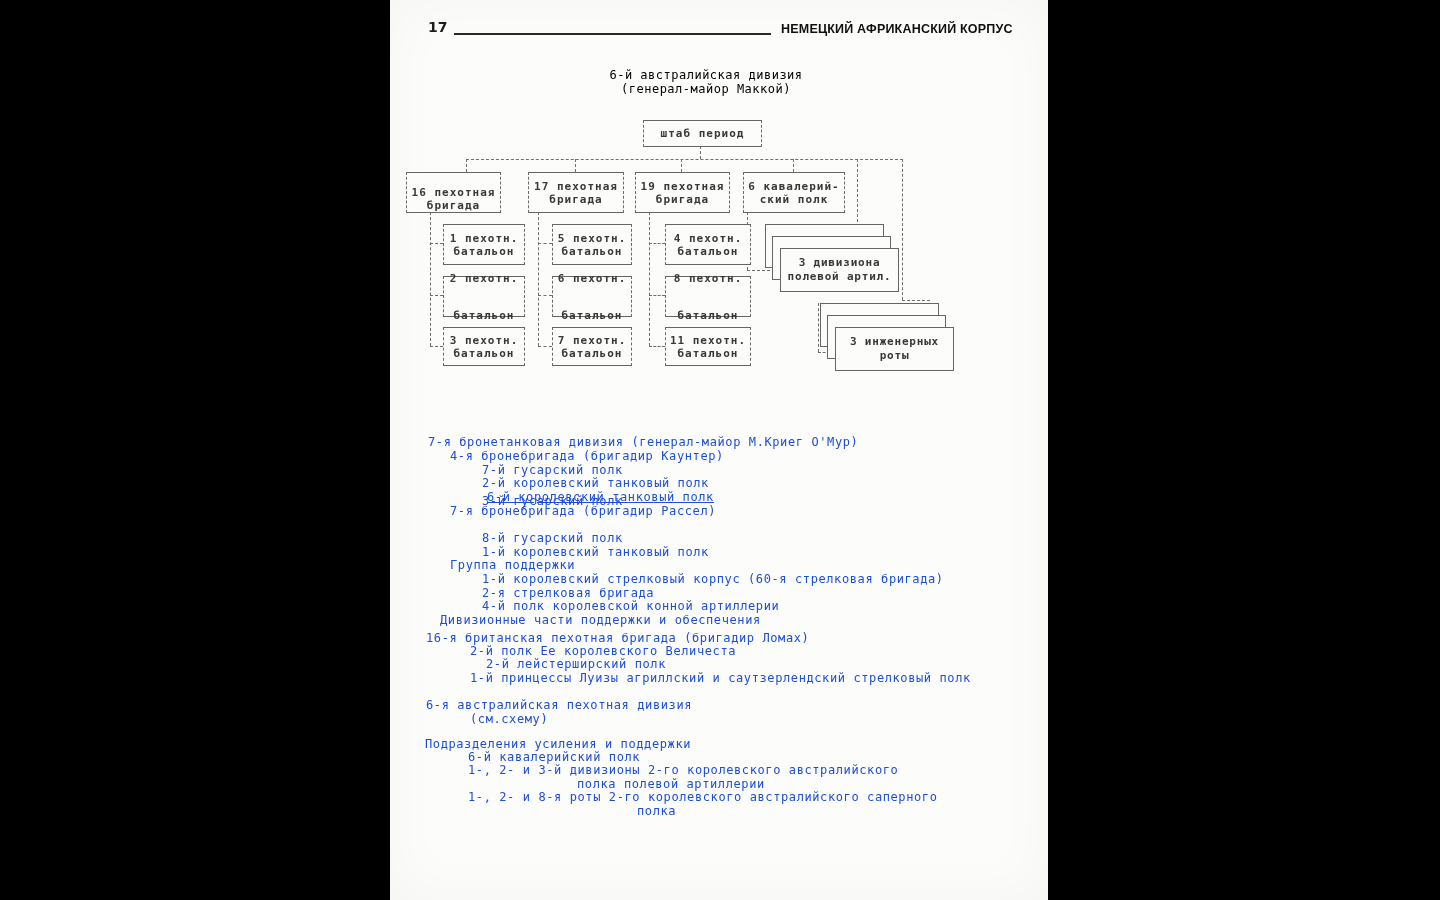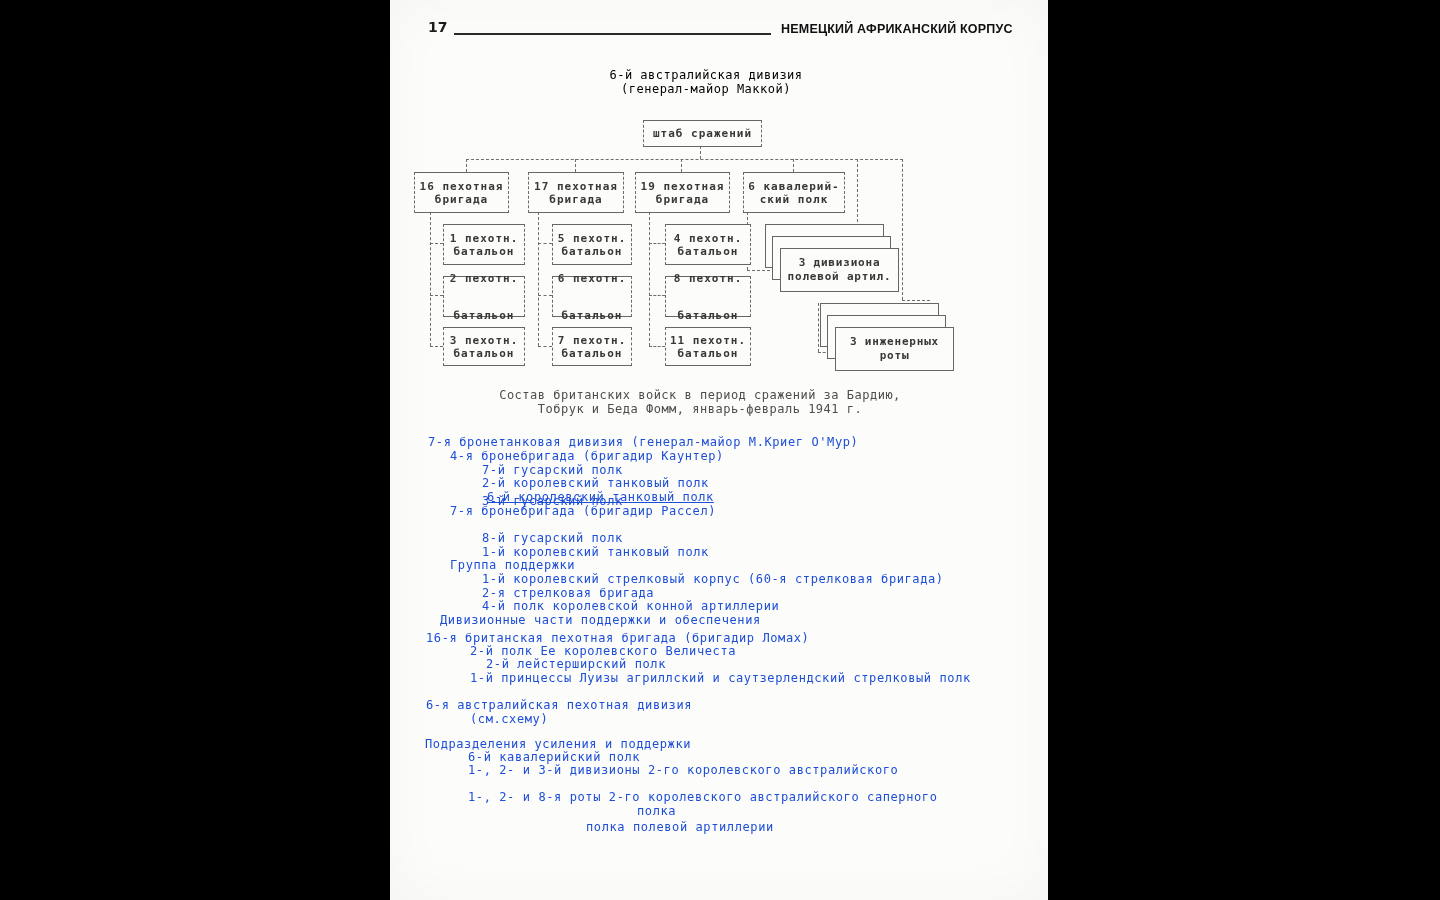--- a/index.html
+++ b/index.html
@@ -18,21 +18,21 @@
   .ctitle{position:absolute;left:166px;width:300px;text-align:center;
           font:400 12px/14px "DejaVu Sans Mono",monospace;letter-spacing:0.5px;color:#000000;white-space:nowrap;}
 
   
   .orgbox{position:absolute;border-top:1px solid #666;border-bottom:1px solid #666;
           border-left:1px dashed #6b6b6b;border-right:1px dashed #6b6b6b;
           background:#fcfcfa;color:#383838;text-align:center;
           font:700 11px/13px "DejaVu Sans Mono",monospace;letter-spacing:1px;
           display:flex;flex-direction:column;justify-content:center;white-space:nowrap;}
   .hq{left:253px;top:120px;width:117px;height:25px;}
-  .brig1{left:24px;top:172px;width:93px;height:39px;}
+  .brig1{left:16px;top:172px;width:93px;height:39px;justify-content:flex-end;}
   .brig2{left:138px;top:172px;width:94px;height:39px;}
   .brig3{left:245px;top:172px;width:93px;height:39px;}
   .brig4{left:353px;top:172px;width:100px;height:39px;}
   .bcol1{left:53px;width:80px;} .bcol2{left:162px;width:78px;} .bcol3{left:275px;width:84px;}
   .brow1{top:224px;height:39px;} .brow2{top:276px;height:39px;gap:24px;} .brow3{top:327px;height:37px;}
 
   
   .hline{position:absolute;height:0;border-top:1px dashed #6e6e6e;}
   .vline{position:absolute;width:0;border-left:1px dashed #6e6e6e;}
 
@@ -83,21 +83,21 @@
   <div class="hline" style="left:259px;top:346px;width:16px"></div>
 
   <div class="vline" style="left:357px;top:212px;height:58px"></div>
   <div class="hline" style="left:357px;top:270px;width:33px"></div>
 
   <div class="hline" style="left:512px;top:300px;width:28px"></div>
   <div class="vline" style="left:428px;top:303px;height:49px"></div>
   <div class="hline" style="left:428px;top:352px;width:17px"></div>
 
   <div class="orgbox hq">
-    <div>штаб сражений</div>
+    <div>штаб период</div>
   </div>
 
   <div class="orgbox brig1">
     <div>16 пехотная</div>
     <div>бригада</div>
   </div>
   <div class="orgbox brig2">
     <div>17 пехотная</div>
     <div>бригада</div>
   </div>
@@ -154,22 +154,20 @@
     <div>полевой артил.</div>
   </div>
 
   <div class="layer" style="left:430px;top:303px"></div>
   <div class="layer" style="left:437px;top:315px"></div>
   <div class="stacklbl" style="left:445px;top:327px">
     <div>3 инженерных</div>
     <div>роты</div>
   </div>
 
-  <div class="caption" style="top:388px">Состав британских войск в период сражений за Бардию,</div>
-  <div class="caption" style="top:402px">Тобрук и Беда Фомм, январь-февраль 1941 г.</div>
 
   <div id="roster">
       <div class="ts" style="left: 38px; top: 435px;">7-я бронетанковая дивизия (генерал-майор М.Криег О'Мур)</div>
       <div class="ts" style="left: 60px; top: 449px;">4-я бронебригада (бригадир Каунтер)</div>
       <div class="ts" style="left: 92px; top: 463px;">7-й гусарский полк</div>
       <div class="ts" style="left: 92px; top: 476px;">2-й королевский танковый полк</div>
       <div class="ts" style="left: 97px; top: 490px; text-decoration: underline;">6-й королевский танковый полк</div>
       <div class="ts" style="left: 60px; top: 504px;">7-я бронебригада (бригадир Рассел)</div>
       <div class="ts" style="left: 92px; top: 494px;">3-й гусарский полк</div>
       <div class="ts" style="left: 92px; top: 531px;">8-й гусарский полк</div>
@@ -181,18 +179,18 @@
       <div class="ts" style="left: 50px; top: 613px;">Дивизионные части поддержки и обеспечения</div>
       <div class="ts" style="left: 36px; top: 631px;">16-я британская пехотная бригада (бригадир Ломах)</div>
       <div class="ts" style="left: 80px; top: 644px;">2-й полк Ее королевского Величеста</div>
       <div class="ts" style="left: 96px; top: 657px; text-align: center;">2-й лейстерширский полк</div>
       <div class="ts" style="left: 80px; top: 671px;">1-й принцессы Луизы агриллский и саутзерлендский стрелковый полк</div>
       <div class="ts" style="left: 36px; top: 698px;">6-я австралийская пехотная дивизия</div>
       <div class="ts" style="left: 80px; top: 712px;">(см.схему)</div>
       <div class="ts" style="left: 35px; top: 737px;">Подразделения усиления и поддержки</div>
       <div class="ts" style="left: 78px; top: 750px;">6-й кавалерийский полк</div>
       <div class="ts" style="left: 78px; top: 763px;">1-, 2- и 3-й дивизионы 2-го королевского австралийского</div>
-      <div class="ts" style="left: 196px; top: 777px; margin-top: 43px;">полка полевой артиллерии</div>
+      <div class="ts" style="left: 187px; top: 777px;">полка полевой артиллерии</div>
       <div class="ts" style="left: 78px; top: 790px;">1-, 2- и 8-я роты 2-го королевского австралийского саперного</div>
       <div class="ts" style="left: 247px; top: 804px;">полка</div>
     </div>
 
 </div>
 
 </body></html>

